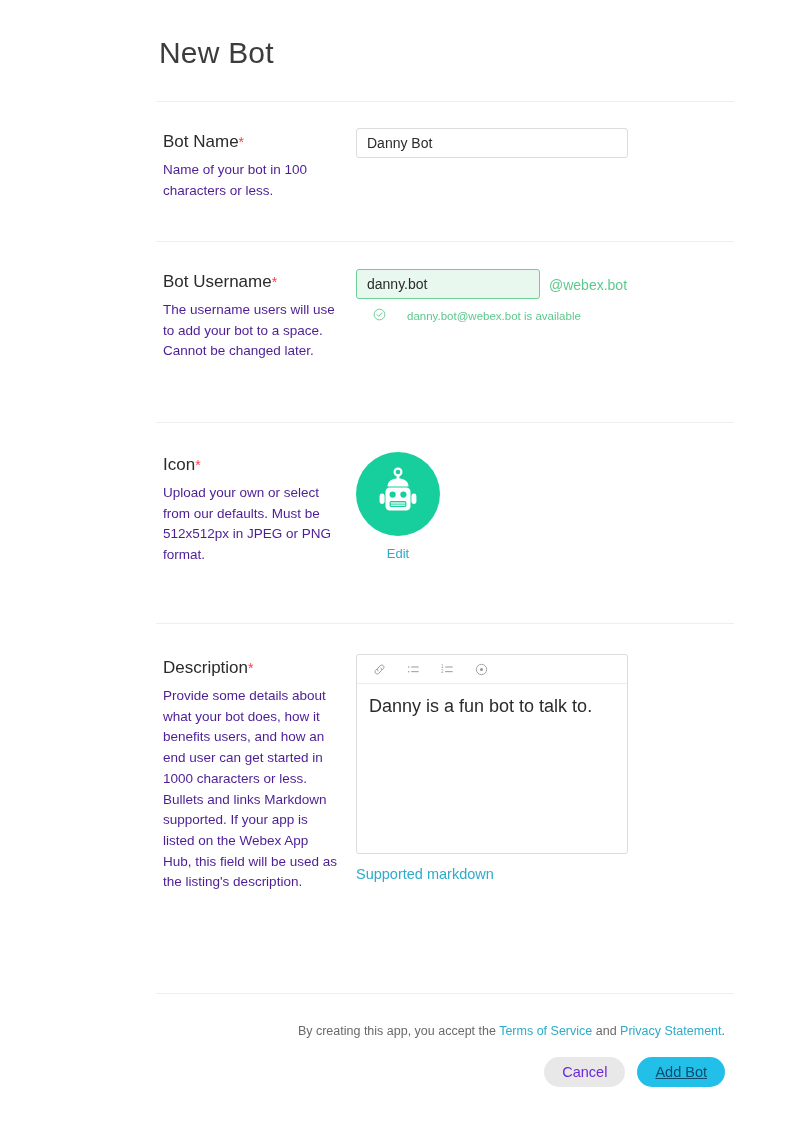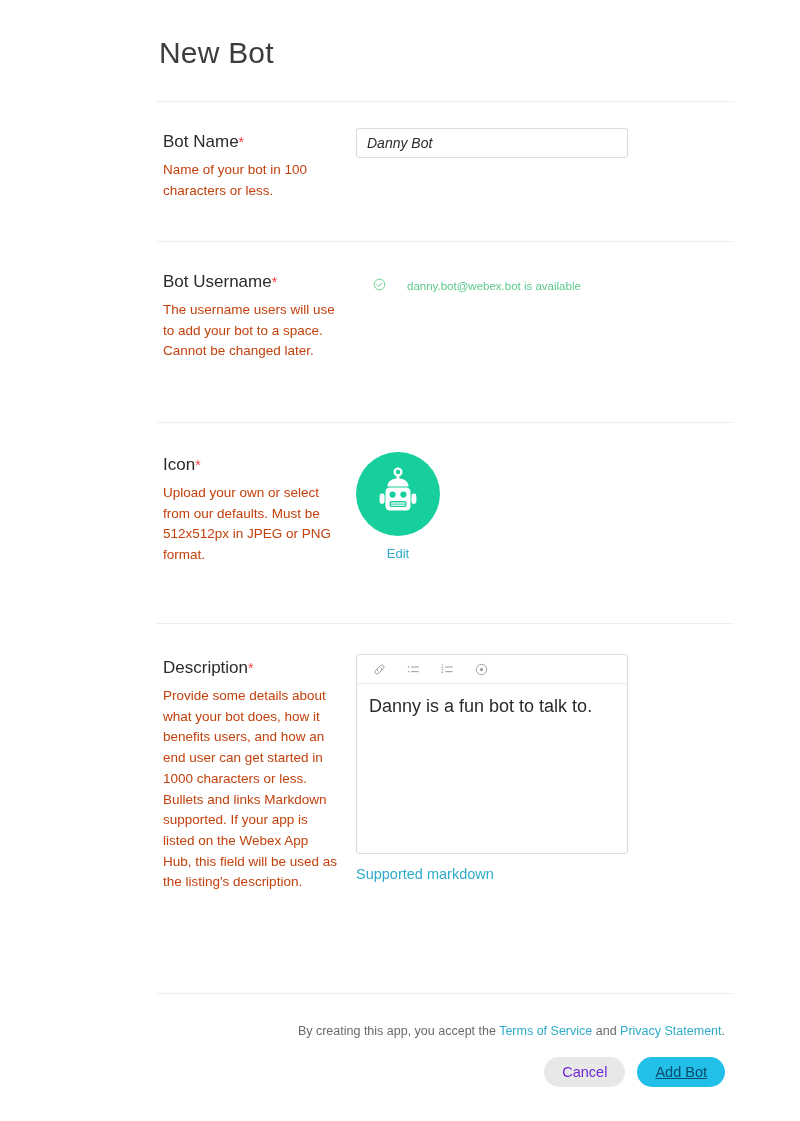--- a/index.html
+++ b/index.html
@@ -44,38 +44,37 @@
     font-weight: 400;
     color: #2b2b2b;
     line-height: 20px;
     margin: 0 0 8px 0;
     white-space: nowrap;
   }
   .req { color: #ff3b41; font-size: 14px; }
   .field-help {
     font-size: 13.5px;
     line-height: 20.7px;
-    color: #c2410c;
+    color: #4c1d95;
     margin: 0;
   }
 
   .control-col { position: absolute; left: 356px; }
 
   .text-input {
     width: 272px;
     height: 30px;
     border: 1px solid #dcdcdc;
     border-radius: 3px;
     background: #ffffff;
     font-family: "Liberation Sans", sans-serif;
     font-size: 14px;
     color: #2b2b2b;
     padding: 0 10px;
     outline: none;
-    font-style: italic;
   }
   .text-input.valid {
     width: 184px;
     border: 1px solid #6ecf97;
     background: #e8f8ee;
   }
 
   .suffix {
     font-size: 14px;
     color: #5cc98c;
@@ -207,20 +206,23 @@
     <input class="text-input" type="text" value="Danny Bot" style="">
   </div>
 
   <div class="divider" style="top:241px;"></div>
 
   <div class="label-col" style="top:272px;">
     <div class="field-label"><span>Bot Username</span><span class="req">*</span></div>
     <p class="field-help">The username users will use to add your bot to a space. Cannot be changed later.</p>
   </div>
   <div class="control-col" style="top:269px;">
+    <div>
+      <input class="text-input valid" type="text" value="danny.bot" style=""><span class="suffix">@webex.bot</span>
+    </div>
     <div class="avail-row">
       <span>
         <svg width="13" height="13" viewBox="0 0 16 16">
           <circle cx="8" cy="8" r="6.6" fill="none" stroke="#5cc98c" stroke-width="1.1"></circle>
           <polyline points="5,8.2 7.1,10.3 11,5.9" fill="none" stroke="#5cc98c" stroke-width="1.1" stroke-linecap="round" stroke-linejoin="round"></polyline>
         </svg>
       </span>
       <span class="avail-text">danny.bot@webex.bot is available</span>
     </div>
   </div>

